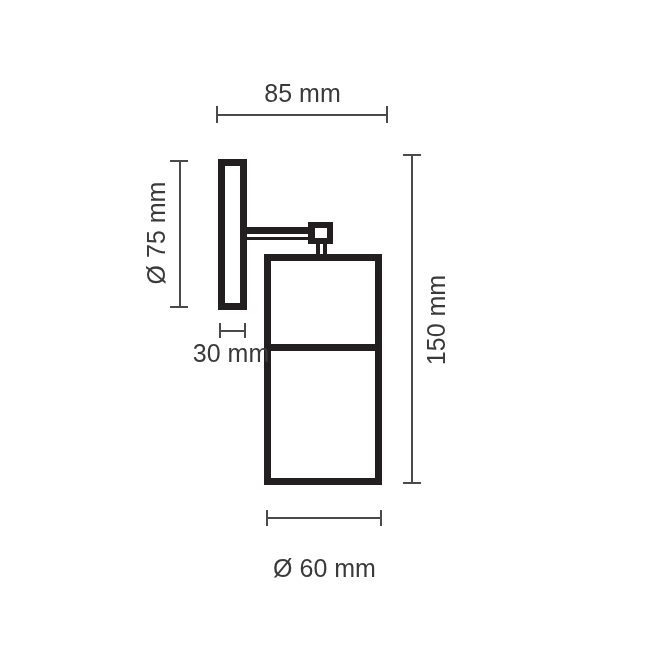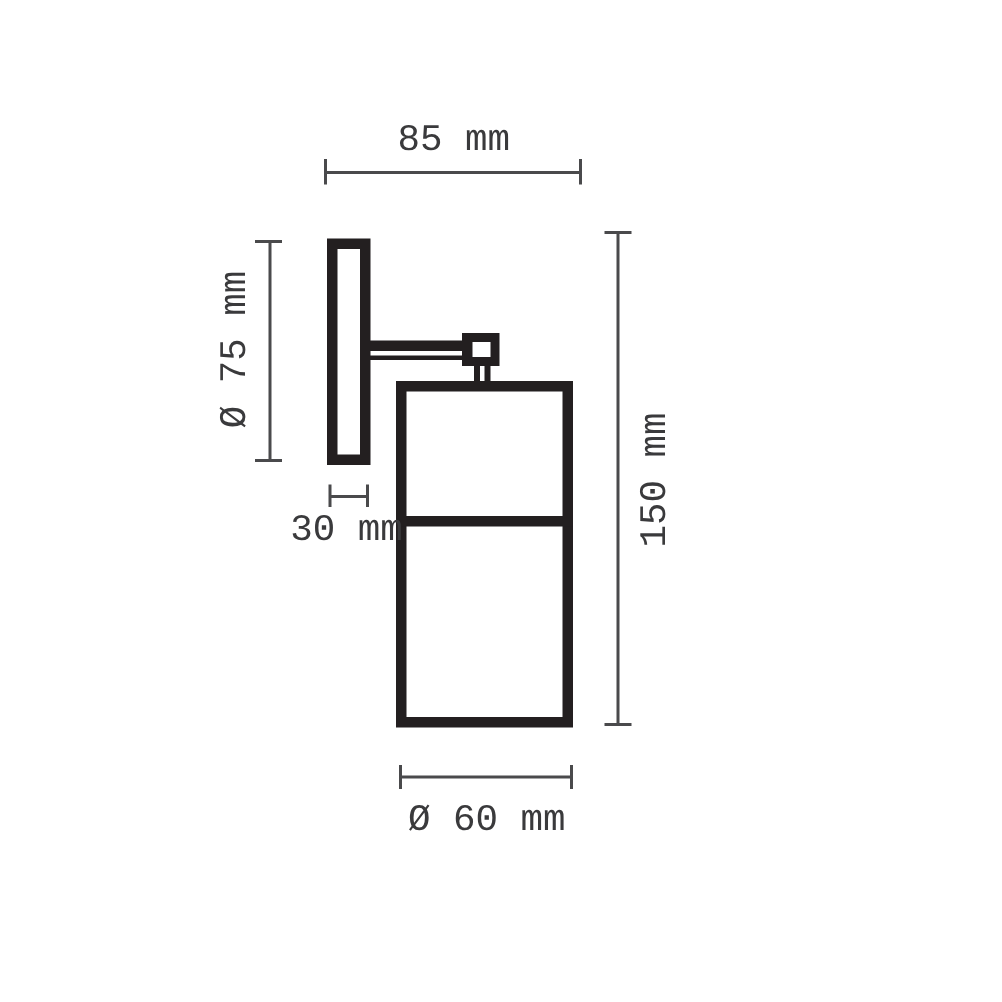--- a/index.html
+++ b/index.html
@@ -6,21 +6,20 @@
   body {
     width: 668px; height: 668px;
     background: #ffffff;
     font-family: "Liberation Sans", sans-serif;
   }
   .canvas {
     position: relative;
     width: 668px; height: 668px;
     background: var(--bg, #ffffff);
     overflow: hidden;
-    font-family: Liberation Mono, monospace;
   }
   
   .ink   { position: absolute; background: var(--outline, #231f20); }
   .hole  { position: absolute; background: #ffffff; }
   .outlined {
     position: absolute;
     border: 7px solid var(--outline, #231f20);
     background: #ffffff;
     box-sizing: border-box;
   }
@@ -81,16 +80,16 @@
     <div class="dim" style="left:411px; top:155px; width:2px; height:329px;"></div>
     <div class="dim" style="left:403px; top:154px; width:18px; height:2px;"></div>
     <div class="dim" style="left:403px; top:482px; width:18px; height:2px;"></div>
     <div class="lbl rot" style="left:437px; top:320px;">150 mm</div>
   </div>
 
   <div>
     <div class="dim" style="left:267px; top:517px; width:115px; height:2px;"></div>
     <div class="dim" style="left:266px; top:510px; width:2px; height:16px;"></div>
     <div class="dim" style="left:380px; top:510px; width:2px; height:16px;"></div>
-    <div class="lbl ctr" style="left:267px; top:533px; width:115px;">Ø 60 mm</div>
+    <div class="lbl ctr" style="left:267px; top:555px; width:115px;">Ø 60 mm</div>
   </div>
 
 </div>
 
 </body></html>

